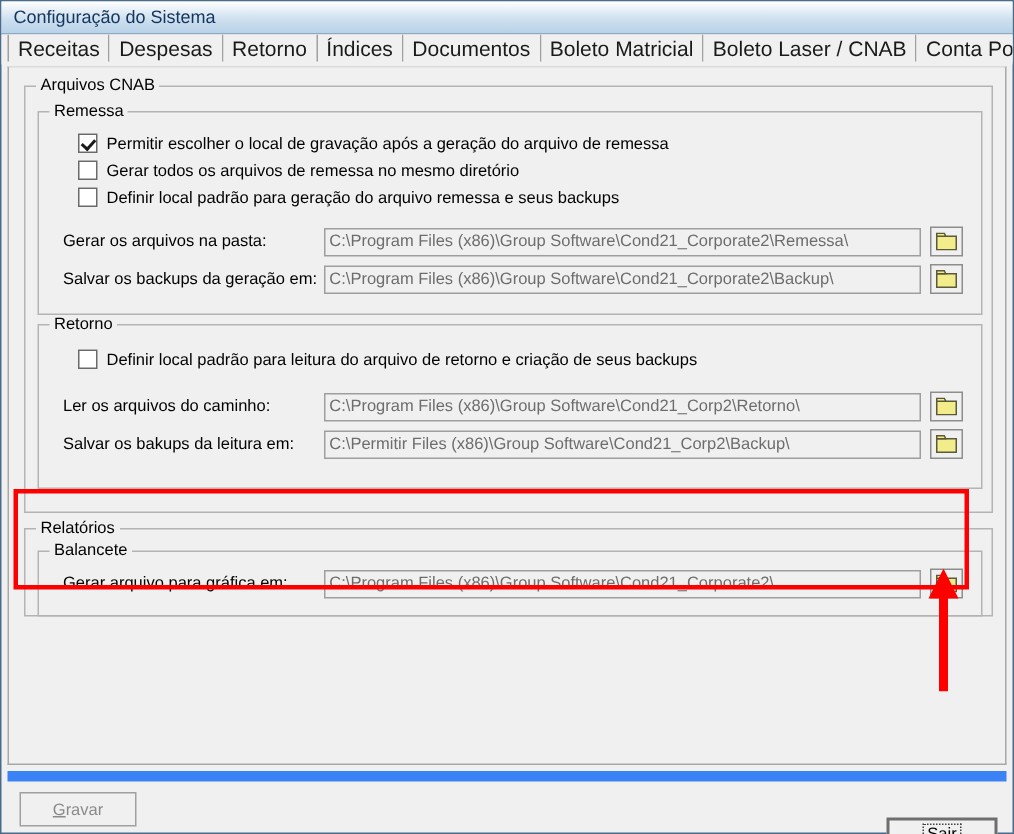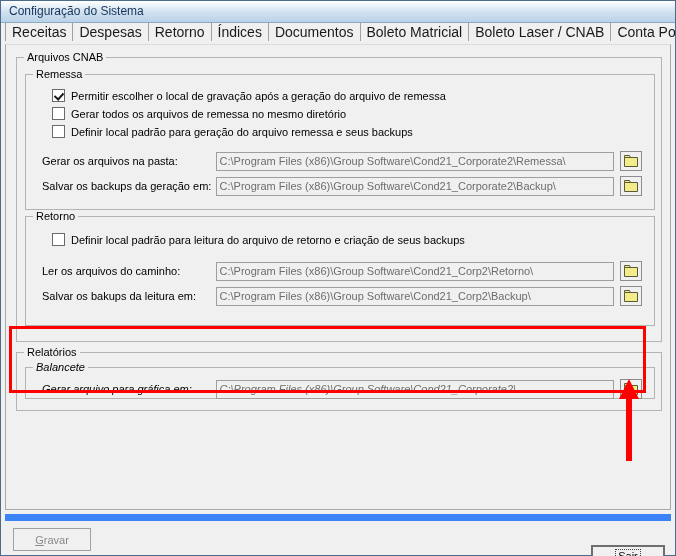--- a/index.html
+++ b/index.html
@@ -316,35 +316,35 @@
             <span class="browse-btn">
               <svg class="folder-icon" width="14" height="12" viewBox="0 0 14 12">
                 <path d="M0.5 2.5 L0.5 11.5 L13.5 11.5 L13.5 2.5 Z" fill="#f2ec8a" stroke="#5a5a3a" stroke-width="1"></path>
                 <path d="M0.5 2.5 L0.5 0.5 L5.5 0.5 L6.5 2.5 Z" fill="#f2ec8a" stroke="#5a5a3a" stroke-width="1"></path>
               </svg>
             </span>
           </div>
 
           <div class="path-row" style="left:16px; top:69px; width:600px;">
             <span class="path-label" style="width:176px;">Salvar os bakups da leitura em:</span>
-            <span class="path-input" style="width:404px;">C:\Program Files (x86)\Group Software\Cond21_Corp2\Backup\</span>
+            <span class="path-input" style="width:404px;">C:\Permitir Files (x86)\Group Software\Cond21_Corp2\Backup\</span>
             <span class="browse-btn">
               <svg class="folder-icon" width="14" height="12" viewBox="0 0 14 12">
                 <path d="M0.5 2.5 L0.5 11.5 L13.5 11.5 L13.5 2.5 Z" fill="#f2ec8a" stroke="#5a5a3a" stroke-width="1"></path>
                 <path d="M0.5 2.5 L0.5 0.5 L5.5 0.5 L6.5 2.5 Z" fill="#f2ec8a" stroke="#5a5a3a" stroke-width="1"></path>
               </svg>
             </span>
           </div>
         </div>
       </div>
 
       <div class="groupbox" style="left:10px; top:307px; width:646px; height:59px;">
         <span class="gb-caption">Relatórios</span>
 
-        <div class="groupbox" style="left:8px; top:14px; width:630px; height:32px;font-style:italic;">
+        <div class="groupbox" style="left:8px; top:14px; width:630px; height:44px;">
           <span class="gb-caption">Balancete</span>
 
           <div class="path-row" style="left:16px; top:11px; width:600px;">
             <span class="path-label" style="width:176px;">Gerar arquivo para gráfica em:</span>
             <span class="path-input" style="width:404px;">C:\Program Files (x86)\Group Software\Cond21_Corporate2\</span>
             <span class="browse-btn">
               <svg class="folder-icon" width="14" height="12" viewBox="0 0 14 12">
                 <path d="M0.5 2.5 L0.5 11.5 L13.5 11.5 L13.5 2.5 Z" fill="#f2ec8a" stroke="#5a5a3a" stroke-width="1"></path>
                 <path d="M0.5 2.5 L0.5 0.5 L5.5 0.5 L6.5 2.5 Z" fill="#f2ec8a" stroke="#5a5a3a" stroke-width="1"></path>
               </svg>

